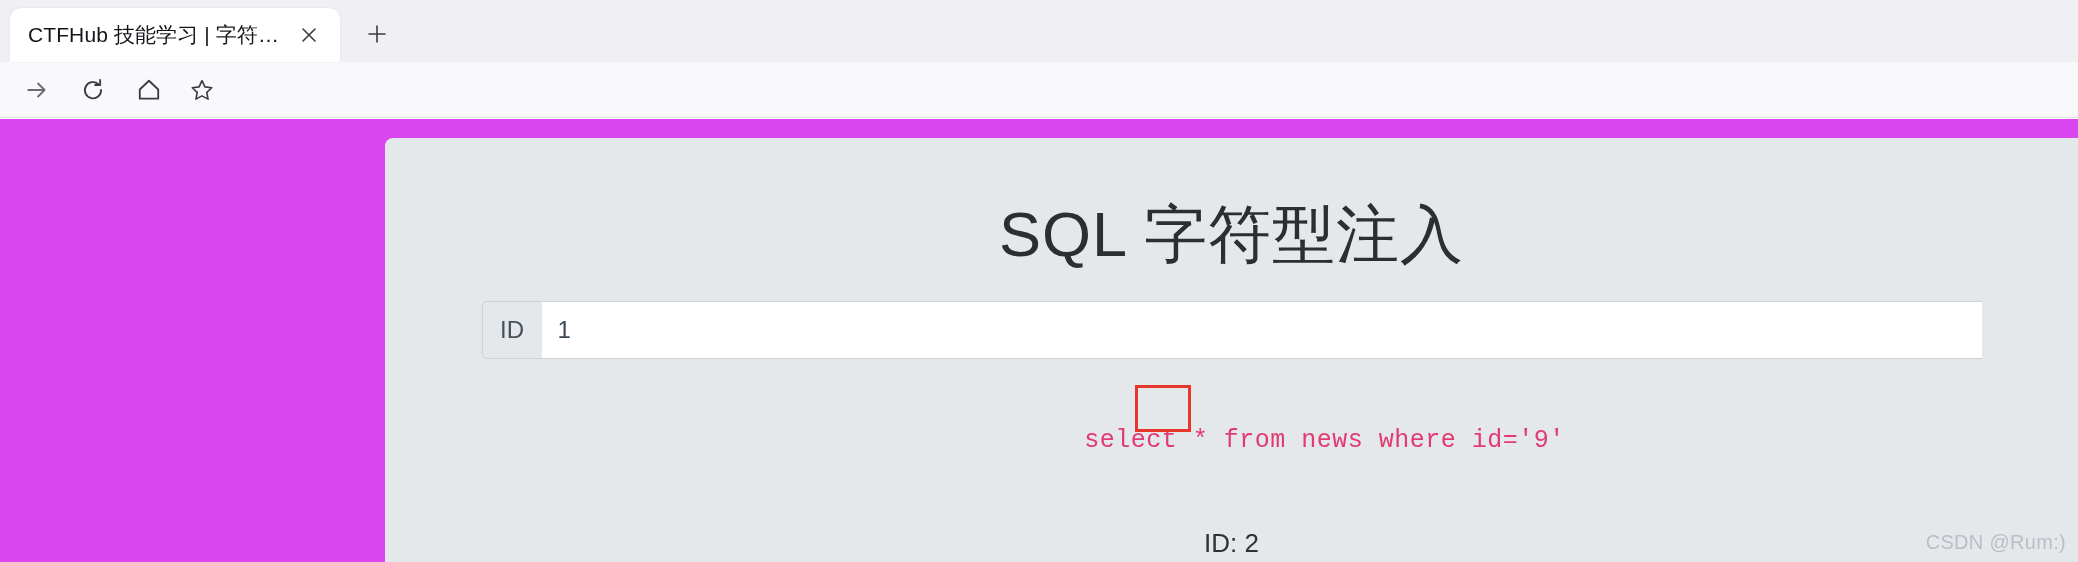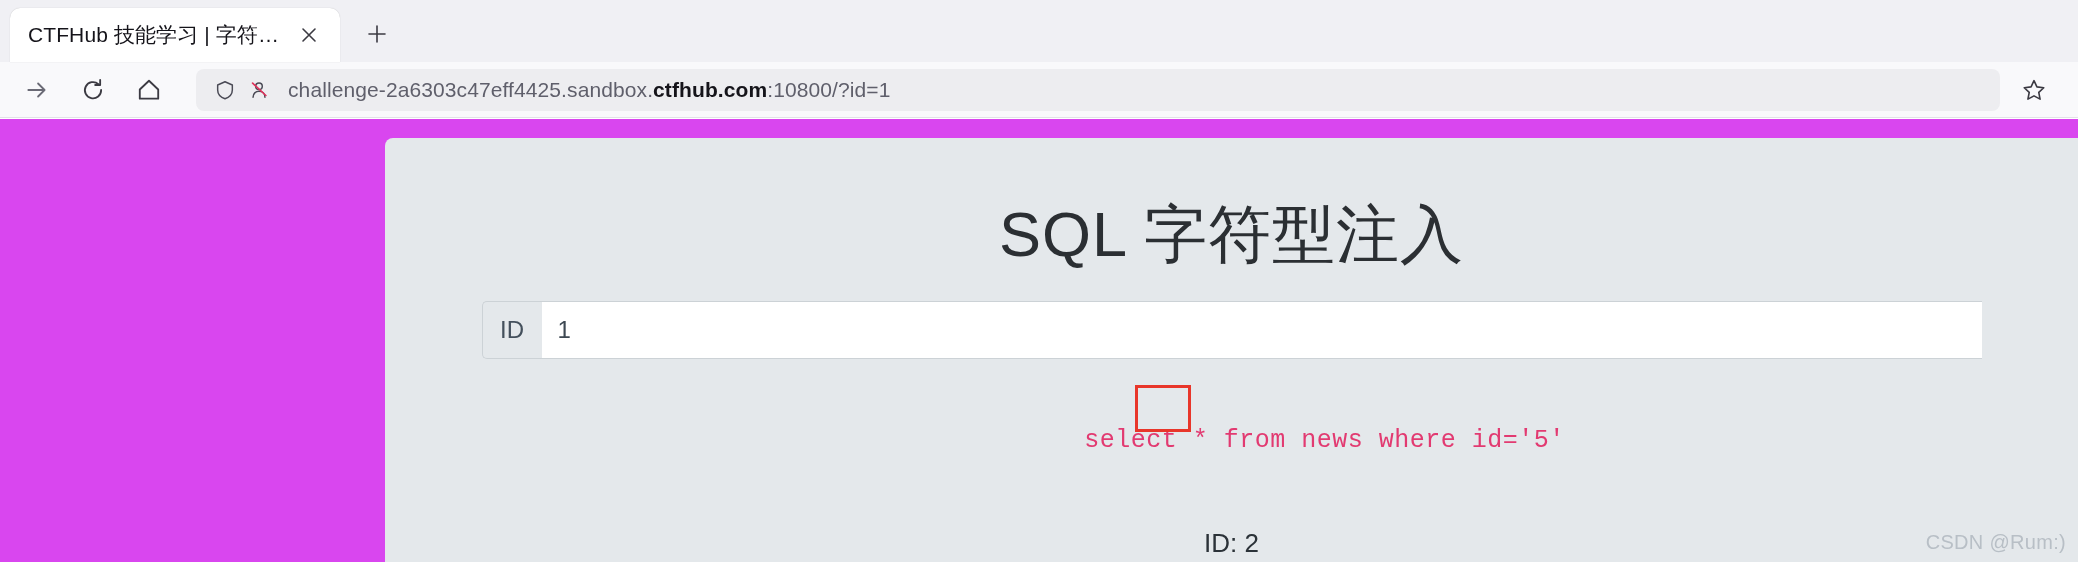--- a/index.html
+++ b/index.html
@@ -248,35 +248,20 @@
         <path d="M19.5 12 A7.5 7.5 0 1 1 17 6.6" stroke="#3b3a42" stroke-width="1.7" fill="none" stroke-linecap="round"></path>
         <path d="M18.6 2.8 L18.6 7.4 L14 7.4" stroke="#3b3a42" stroke-width="1.7" fill="none" stroke-linecap="round" stroke-linejoin="round"></path>
       </svg>
     </div>
     <div class="navbtn">
       <svg width="26" height="26" viewBox="0 0 24 24" aria-hidden="true">
         <path d="M3.5 11.5 L12 3.5 L20.5 11.5 L20.5 20 L3.5 20 Z" stroke="#3b3a42" stroke-width="1.7" fill="none" stroke-linejoin="round"></path>
       </svg>
     </div>
 
-    <div class="urlbar">
-      <span class="url-icon">
-        <svg width="22" height="22" viewBox="0 0 24 24" aria-hidden="true">
-          <path d="M12 3 L20 6.5 V12 C20 17 16.4 20 12 21.5 C7.6 20 4 17 4 12 V6.5 Z" stroke="#4a4a55" stroke-width="1.6" fill="none" stroke-linejoin="round"></path>
-        </svg>
-      </span>
-      <span class="url-icon">
-        <svg width="22" height="22" viewBox="0 0 24 24" aria-hidden="true">
-          <circle cx="12" cy="8" r="3.6" stroke="#4a4a55" stroke-width="1.6" fill="none"></circle>
-          <path d="M5.5 20 C5.5 15.8 8.4 13.4 12 13.4 C15.6 13.4 18.5 15.8 18.5 20" stroke="#4a4a55" stroke-width="1.6" fill="none" stroke-linecap="round"></path>
-          <path d="M5 4.5 L19.5 18" stroke="#e0315a" stroke-width="1.8" stroke-linecap="round"></path>
-        </svg>
-      </span>
-      <span class="url-text"><span>challenge-2a6303c47eff4425.sandbox.</span><span class="host">ctfhub.com</span><span>:10800/?id=1</span></span>
-    </div>
 
     <div class="star">
       <svg width="26" height="26" viewBox="0 0 24 24" aria-hidden="true">
         <path d="M12 3.4 L14.7 9.1 L21 9.9 L16.4 14.2 L17.6 20.4 L12 17.4 L6.4 20.4 L7.6 14.2 L3 9.9 L9.3 9.1 Z" stroke="#3b3a42" stroke-width="1.5" fill="none" stroke-linejoin="round"></path>
       </svg>
     </div>
   </div>
 
   <div class="viewport">
     <div class="page-panel">
@@ -284,21 +269,21 @@
 
         <h1 class="page-title">SQL 字符型注入</h1>
 
         <form class="input-group">
           <span class="input-addon">ID</span>
           <input class="input-field" type="text" value="1" style="">
         </form>
 
         <div class="result-area">
           <div class="sql-line">
-            <span>select * from news where id='5'</span>
+            <span>select * from news where id='9'</span>
             <span class="sql-highlight-box"></span>
           </div>
           <div class="result-line">ID: 2</div>
           
         </div>
 
       </div>
       <div class="watermark">CSDN @Rum:)</div>
     </div>
   </div>

